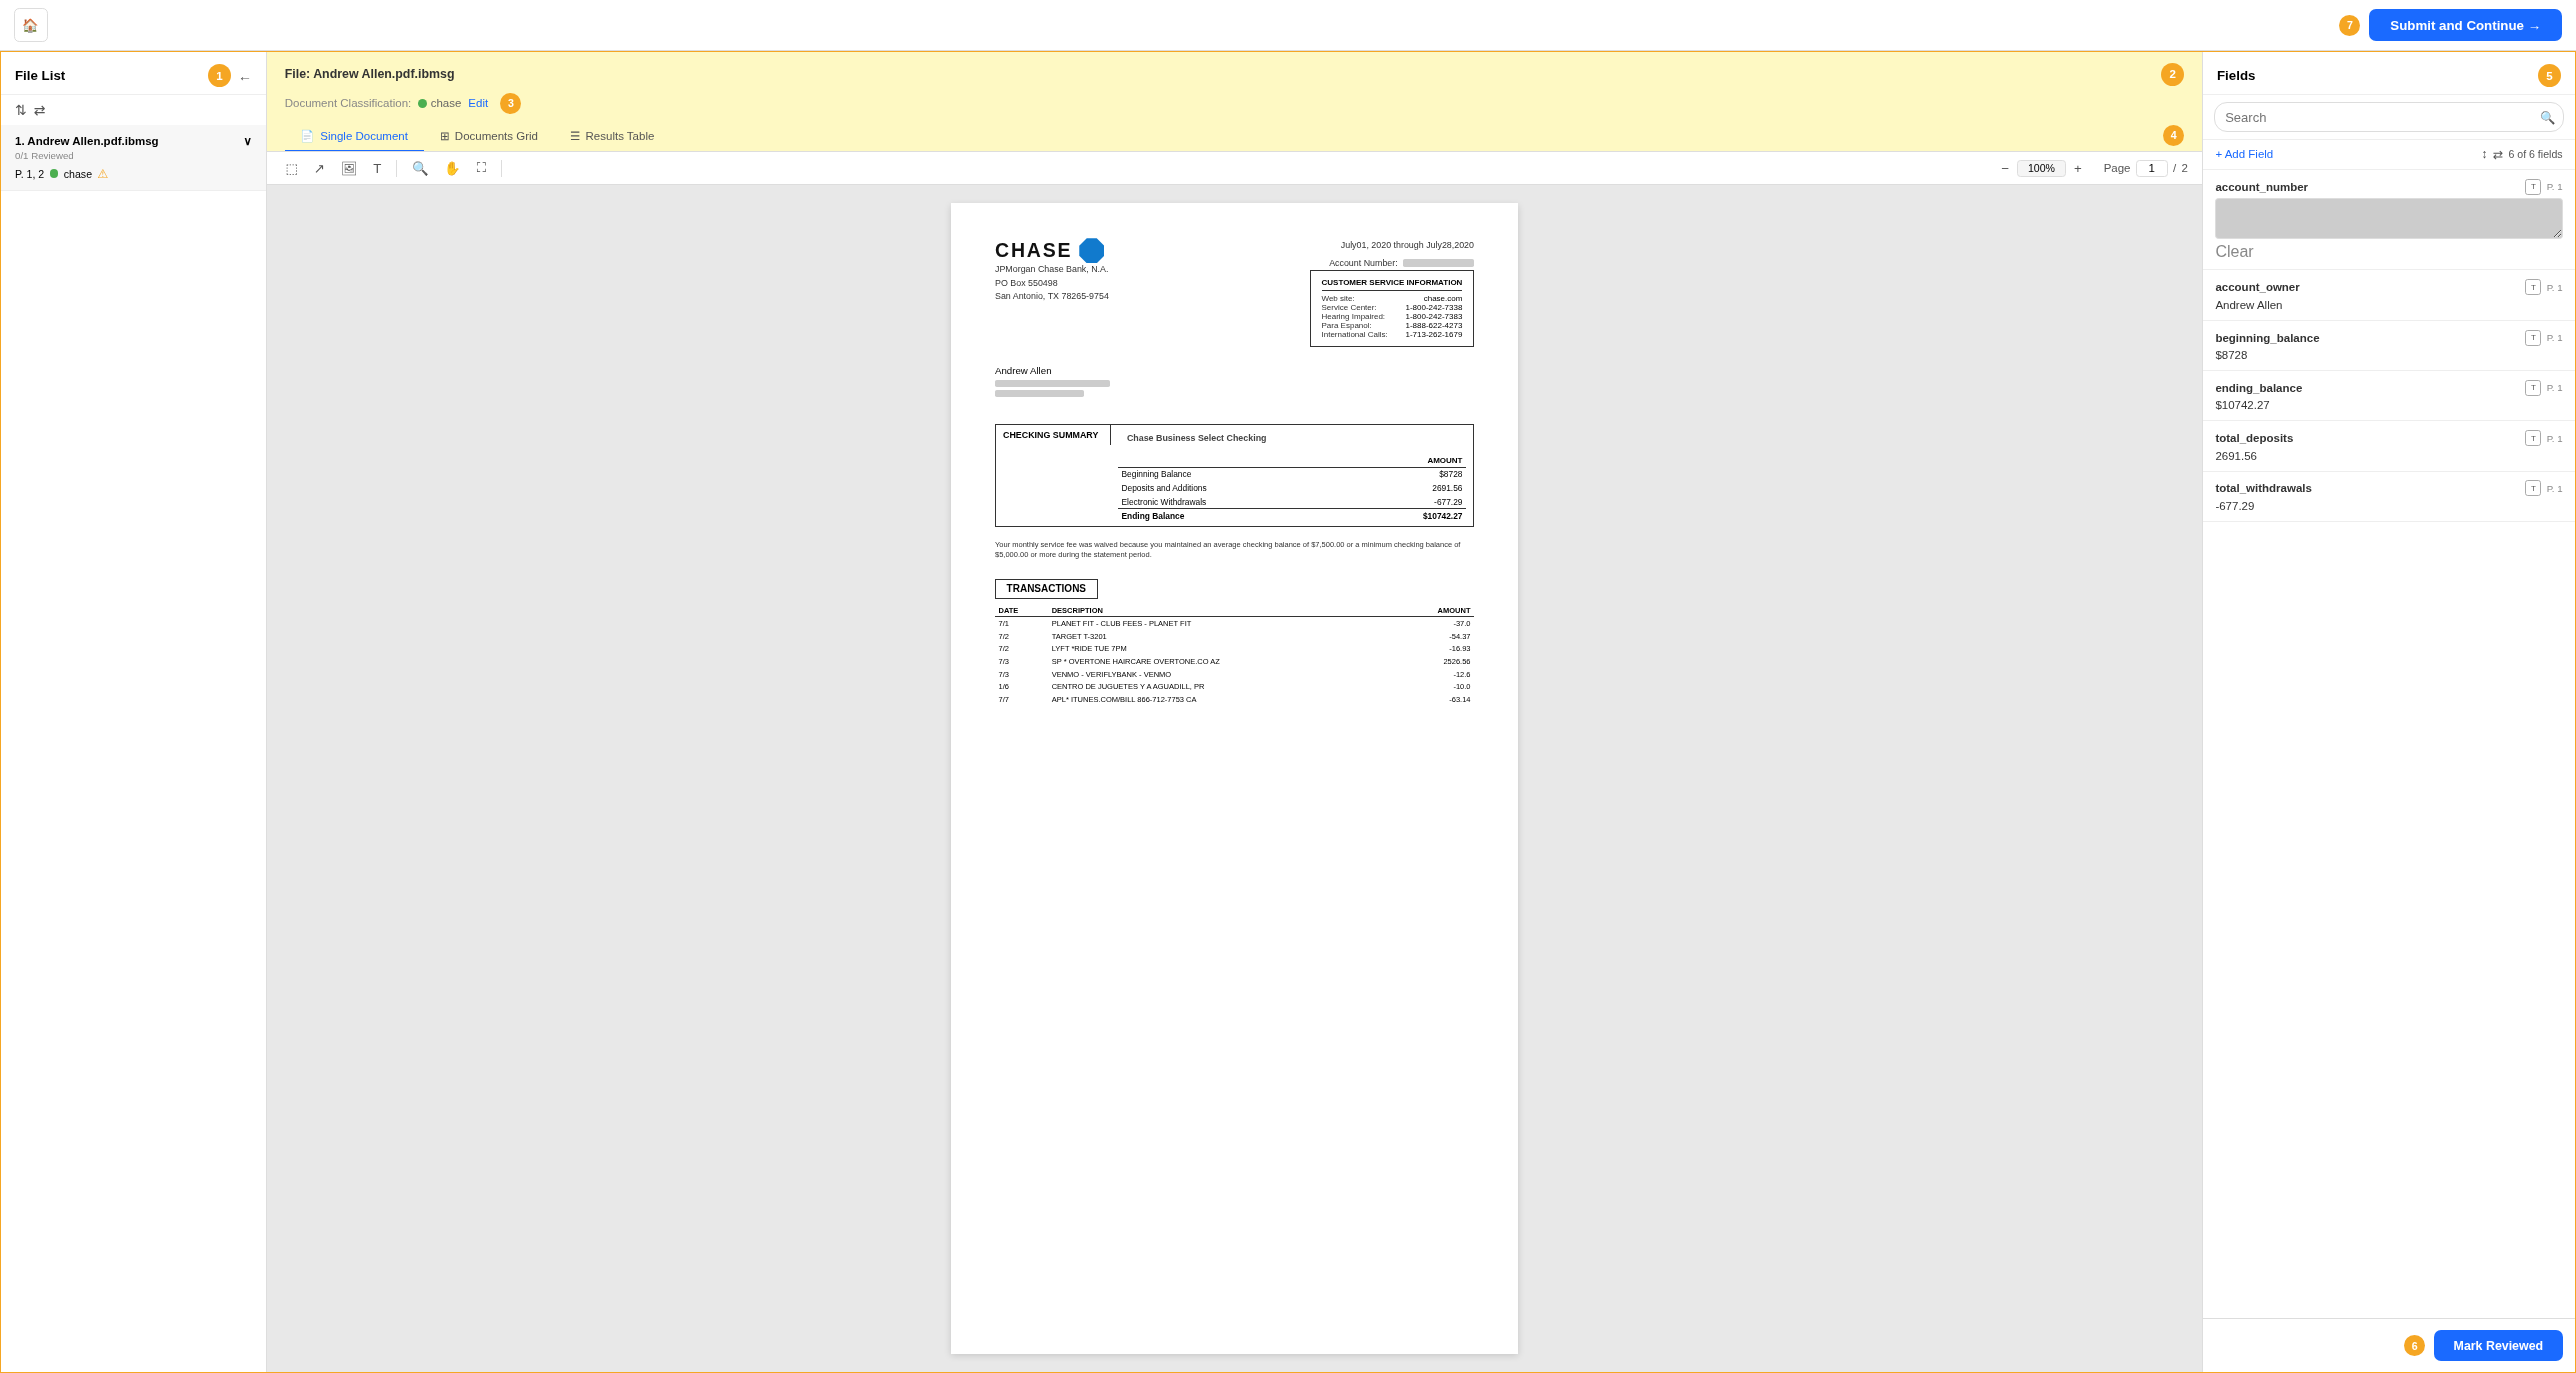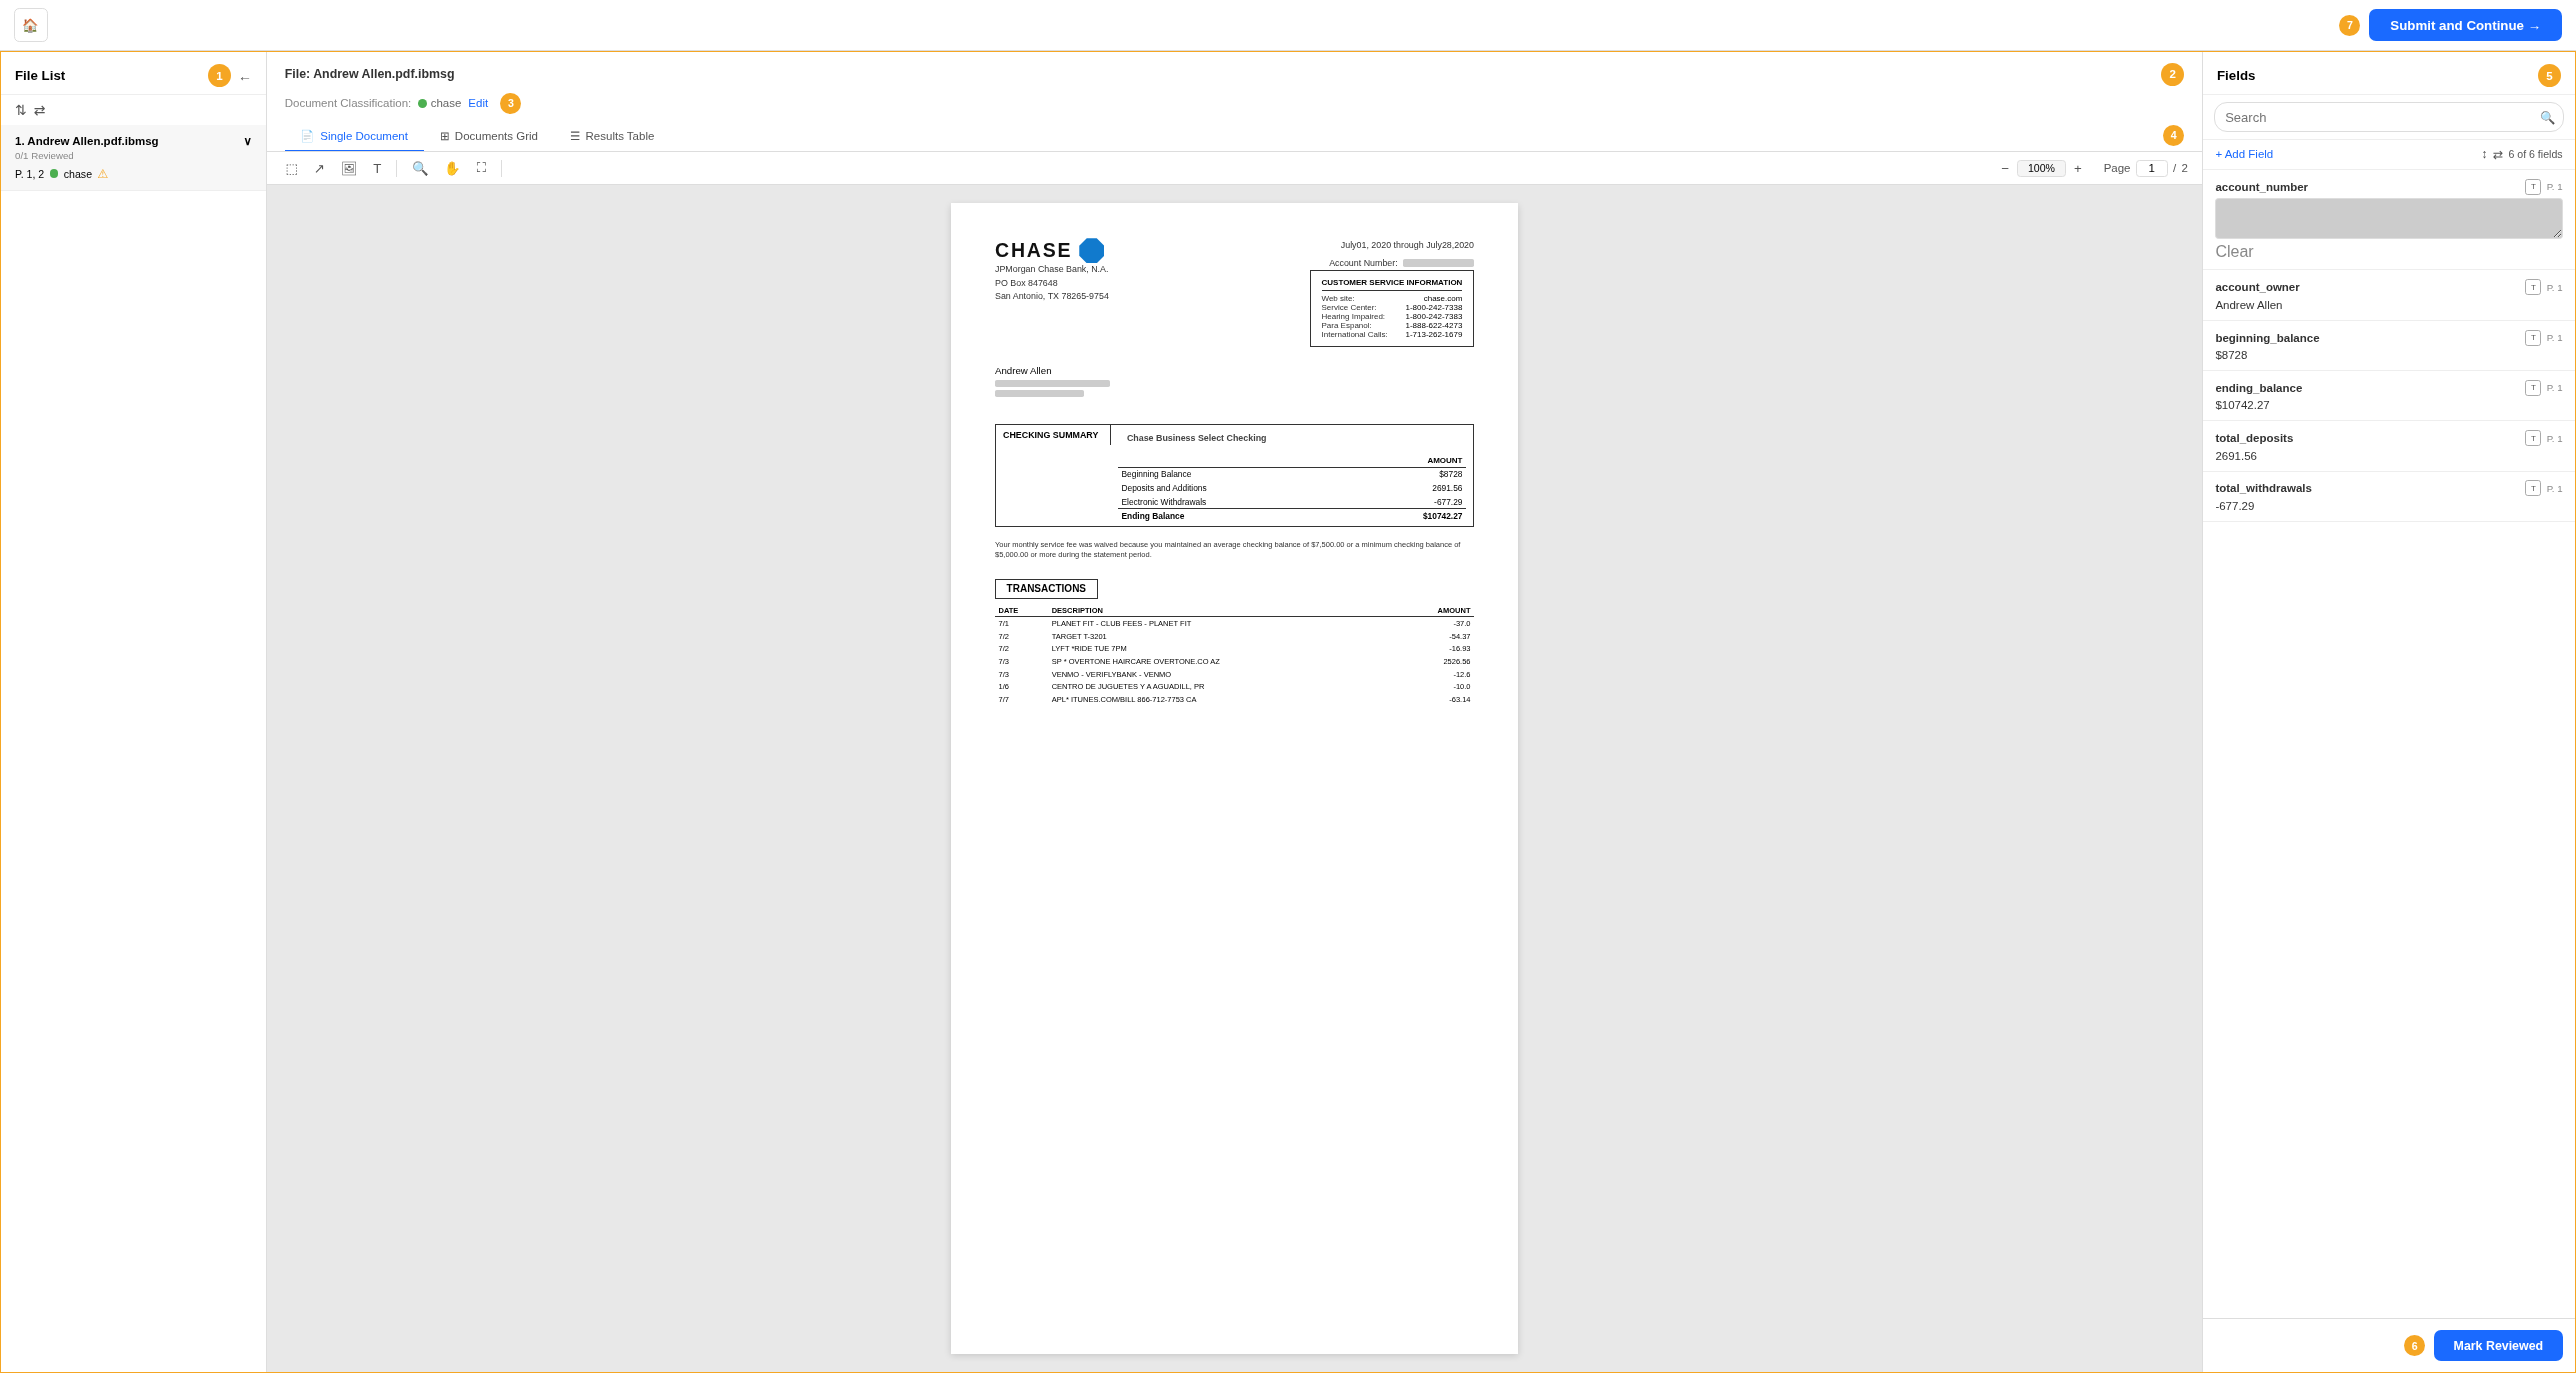--- a/index.html
+++ b/index.html
@@ -25,21 +25,21 @@
     .icon-btn { background: none; border: none; cursor: pointer; color: #555; font-size: 14px; }
     .file-item { padding: 8.9px 14px; border-bottom: 0.9px solid #eee; background: #f7f7f7; }
     .file-item-name { font-weight: 600; font-size: 11.5px; display: flex; align-items: center; justify-content: space-between; }
     .file-item-sub { font-size: 9.7px; color: #888; margin-top: 1.8px; }
     .file-item-tags { display: flex; align-items: center; gap: 5.3px; margin-top: 5.3px; font-size: 10.6px; }
     .tag-dot { width: 8.9px; height: 8.9px; border-radius: 50%; background: #4caf50; display: inline-block; }
     .warning-icon { color: #f5a623; font-size: 12.4px; }
 
     
     .center-panel { flex: 1; background: #e8e8e8; display: flex; flex-direction: column; border-right: 0.9px solid #ddd; overflow: hidden; }
-    .doc-header { background: #ffffff; padding: 10.6px 17.7px 0; border-bottom: 0.9px solid #ddd; }
+    .doc-header { background: #fef9c3; padding: 10.6px 17.7px 0; border-bottom: 0.9px solid #ddd; }
     .doc-title-row { display: flex; align-items: center; justify-content: space-between; margin-bottom: 7px; }
     .doc-title { font-size: 12.4px; font-weight: 600; color: #333; }
     .doc-badge { width: 23px; height: 23px; border-radius: 50%; background: #f5a623; color: #fff; font-size: 11.5px; font-weight: bold; display: flex; align-items: center; justify-content: center; }
     .classification-row { display: flex; align-items: center; gap: 7px; font-size: 11.5px; color: #666; margin-bottom: 8.9px; }
     .classification-label { color: #888; }
     .chase-badge { display: flex; align-items: center; gap: 3.5px; }
     .green-dot { width: 8.9px; height: 8.9px; border-radius: 50%; background: #4caf50; }
     .edit-link { color: #1a6aff; cursor: pointer; font-size: 11.5px; }
     .doc-tabs { display: flex; gap: 0; }
     .doc-tab { padding: 7px 16px; font-size: 11.5px; cursor: pointer; color: #555; border-bottom: 1.8px solid transparent; display: flex; align-items: center; gap: 5.3px; }
@@ -229,21 +229,21 @@
         <div class="doc-page">
 
           <div class="chase-header">
             <div>
               <div class="chase-logo">
                 <span class="chase-logo-text">CHASE</span>
                 <div class="chase-logo-octagon"></div>
               </div>
               <div class="chase-address">
                 <div>JPMorgan Chase Bank, N.A.</div>
-                <div>PO Box 847648</div>
+                <div>PO Box 550498</div>
                 <div>San Antonio, TX 78265-9754</div>
               </div>
             </div>
             <div>
               <div class="chase-statement-info">
                 <div>July01, 2020 through July28,2020</div>
                 <div style="display:flex;align-items:center;gap:5.3px;justify-content:flex-end;margin-top:3.5px;">
                   <span>Account Number:</span>
                   <span class="blurred-text">XXXXXXXXXX</span>
                 </div>

